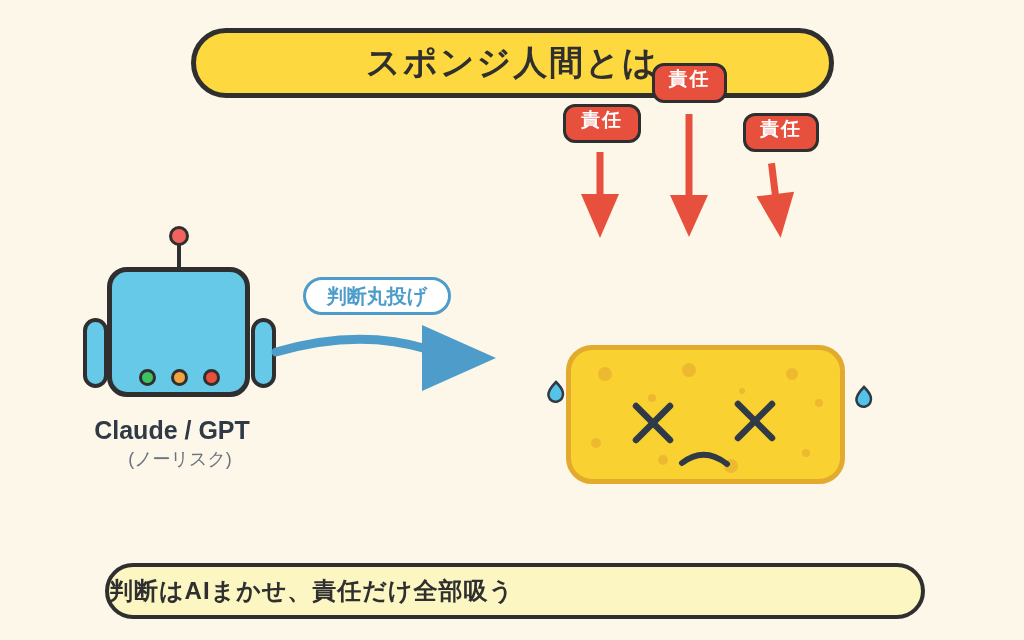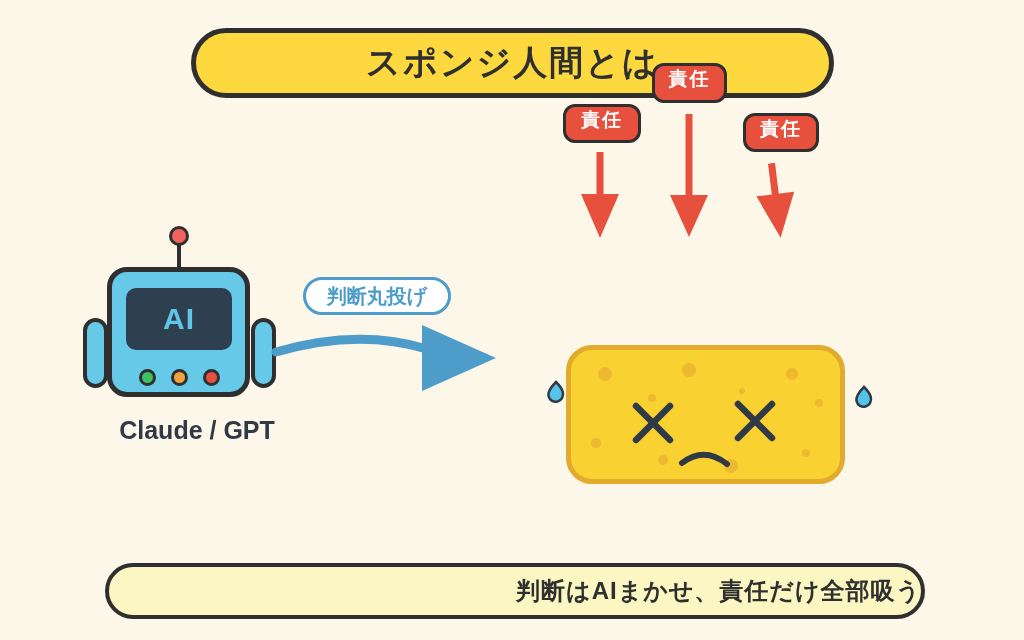--- a/index.html
+++ b/index.html
@@ -62,21 +62,21 @@
     color: #5FC6E8; font-size: 30px; font-weight: bold; letter-spacing: 1px;
   }
   .robot-btn {
     position: absolute; top: 97px; width: 17px; height: 17px;
     border-radius: 50%; border: 3px solid #2F2F2F;
   }
   .btn-green  { left: 27px;  background: #3DC262; }
   .btn-orange { left: 59px;  background: #F2A33C; }
   .btn-red    { left: 91px;  background: #E8503E; }
   .robot-name {
-    position: absolute; left: 87px; top: 416px; width: 220px;
+    position: absolute; left: 62px; top: 416px; width: 220px;
     text-align: center; font-size: 25px; font-weight: bold; color: #2F3A46;
   }
   .robot-note {
     position: absolute; left: 70px; top: 447px; width: 220px;
     text-align: center; font-size: 18px; color: #6B7280;
   }
 
   
   .bubble {
     position: absolute; left: 303px; top: 277px; width: 148px; height: 38px;
@@ -95,21 +95,21 @@
   .sponge-name {
     position: absolute; left: 595px; top: 494px; width: 220px;
     text-align: center; font-size: 27px; font-weight: bold; color: #2F3A46;
     z-index: 2;
   }
 
   
   .footer-banner {
     position: absolute; left: 105px; top: 563px; width: 820px; height: 56px;
     background: #FBF6C2; border: 4px solid #2F2F2F; border-radius: 28px;
-    display: flex; align-items: center; justify-content: flex-end;
+    display: flex; align-items: center; justify-content: flex-start;
     font-size: 24px; font-weight: bold; color: #2F2F2F; letter-spacing: 1px;
   }
 </style>
 </head>
 <body>
 
 <div class="canvas">
 
   <div class="title-banner">
     <span>スポンジ人間とは</span>
@@ -157,28 +157,26 @@
 
     <path d="M 556 382 C 551 387 547.5 392 548.5 396 C 549.5 400.5 554 402.5 557.5 401.5 C 561.5 400.5 563.8 396.5 562.8 392 C 562 388.5 559 385 556 382 Z" fill="#56C2E8" stroke="#2F3A46" stroke-width="2.5"></path>
     <path d="M 864 387 C 859 392 855.5 397 856.5 401 C 857.5 405.5 862 407.5 865.5 406.5 C 869.5 405.5 871.8 401.5 870.8 397 C 870 393.5 867 390 864 387 Z" fill="#56C2E8" stroke="#2F3A46" stroke-width="2.5"></path>
   </svg>
 
   <div class="robot-part antenna-line"></div>
   <div class="robot-part antenna-ball"></div>
   <div class="robot-part ear ear-left"></div>
   <div class="robot-part ear ear-right"></div>
   <div class="robot-part robot-body">
-    <div class="robot-screen">
-      <span>AI</span>
-    </div>
     <div class="robot-btn btn-green"></div>
     <div class="robot-btn btn-orange"></div>
     <div class="robot-btn btn-red"></div>
   </div>
   <div class="robot-name">Claude / GPT</div>
+  <div class="robot-note">(ノーリスク)</div>
 
   <div class="bubble">
     <span>判断丸投げ</span>
   </div>
 
   <div class="sponge">
     <div class="pore" style="left:27px; top:17px; width:14px; height:14px;"></div>
     <div class="pore" style="left:111px; top:13px; width:14px; height:14px;"></div>
     <div class="pore" style="left:215px; top:18px; width:12px; height:12px;"></div>
     <div class="pore" style="left:77px; top:44px; width:8px; height:8px;"></div>

